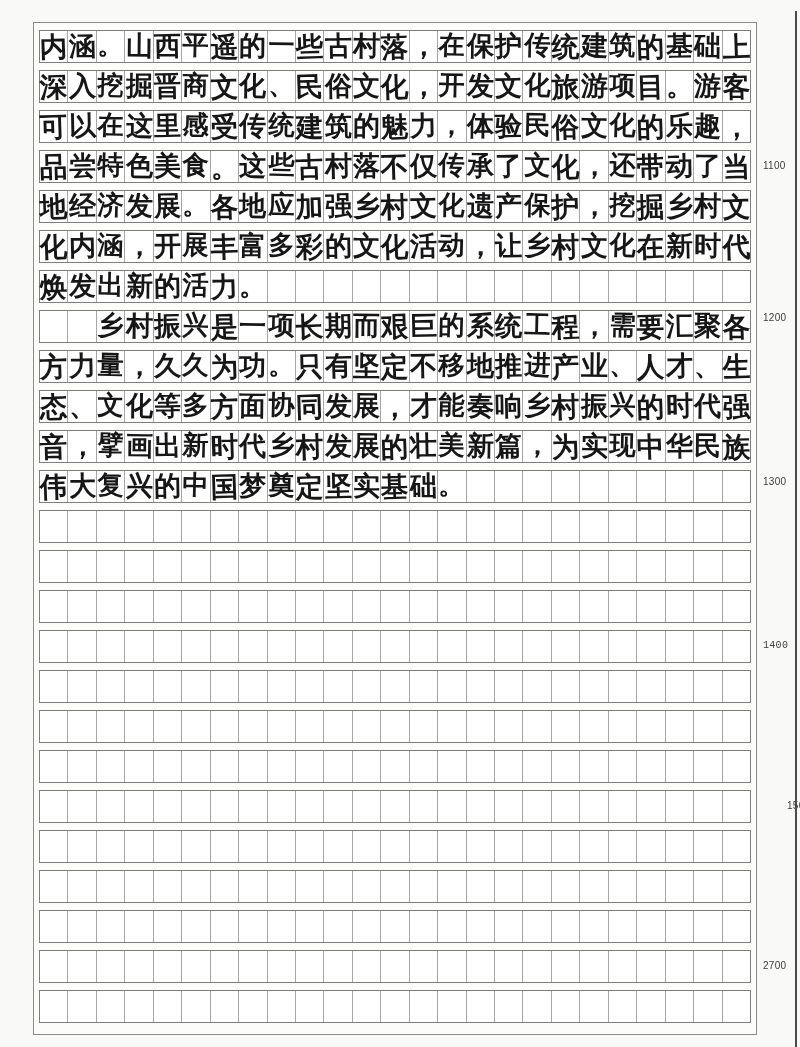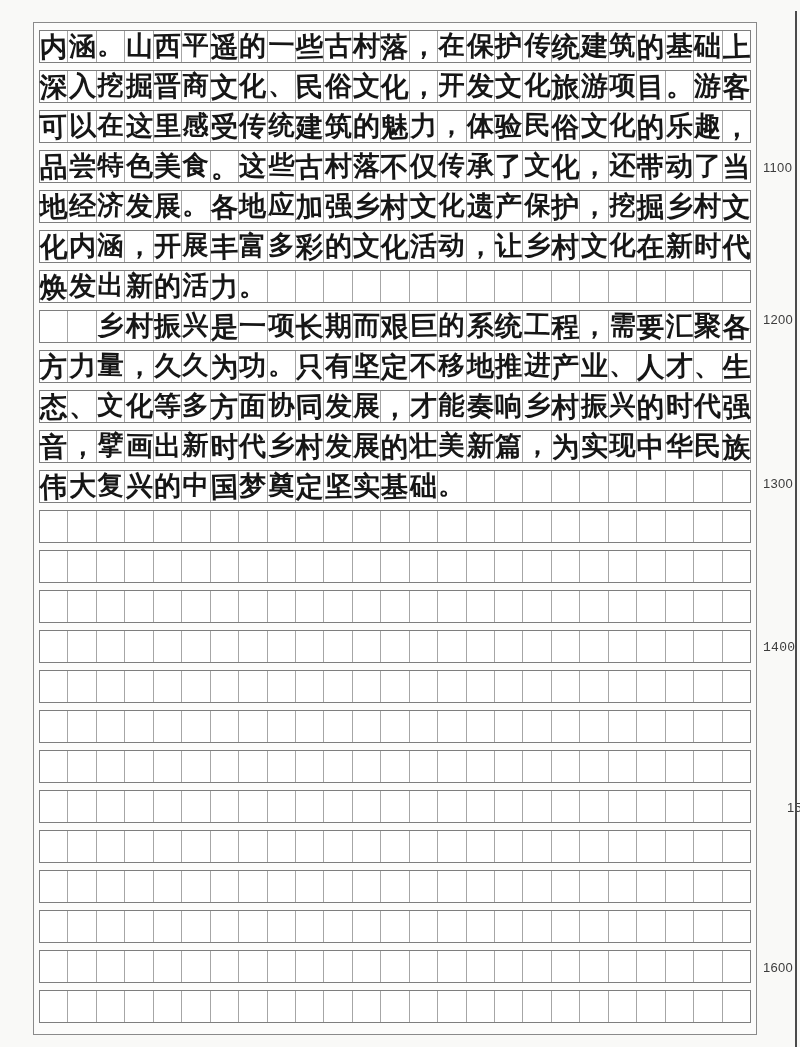--- a/index.html
+++ b/index.html
@@ -44,21 +44,21 @@
   
   .ink { display: inline-block; transform: rotate(-1.2deg) translateY(-1px); }
   .grid-cell:nth-child(3n) .ink { transform: rotate(1.4deg) translateY(-2px) scale(0.97); }
   .grid-cell:nth-child(3n+1) .ink { transform: rotate(-2deg) translateY(0px) scale(1.02); }
   .grid-cell:nth-child(4n) .ink { transform: rotate(0.6deg) translateY(-1px); }
   .margin-label {
     position: absolute;
     left: 763px;
     width: 32px;
     font-family: "Liberation Sans", sans-serif;
-    font-size: 13px;
+    font-size: 10px;
     color: #3c3c3c;
     letter-spacing: 0.3px;
     text-align: left;
   }
   .scan-line {
     position: absolute;
     left: 795px;
     top: 11px;
     width: 2px;
     height: 1036px;
@@ -744,15 +744,15 @@
       <div class="grid-cell"></div>
       <div class="grid-cell"></div>
     </div>
   </div>
 <div id="labels">
     <div class="margin-label" style="top: 160px;">1100</div>
     <div class="margin-label" style="top: 312px;">1200</div>
     <div class="margin-label" style="top: 476px;">1300</div>
     <div class="margin-label" style="top: 640px; font-family: Liberation Mono, monospace;">1400</div>
     <div class="margin-label" style="top: 800px; margin-left: 24px;">1500</div>
-    <div class="margin-label" style="top: 960px;">1600</div>
+    <div class="margin-label" style="top: 960px;">2700</div>
   </div>
 <div class="scan-line"></div>
 
 </body></html>

